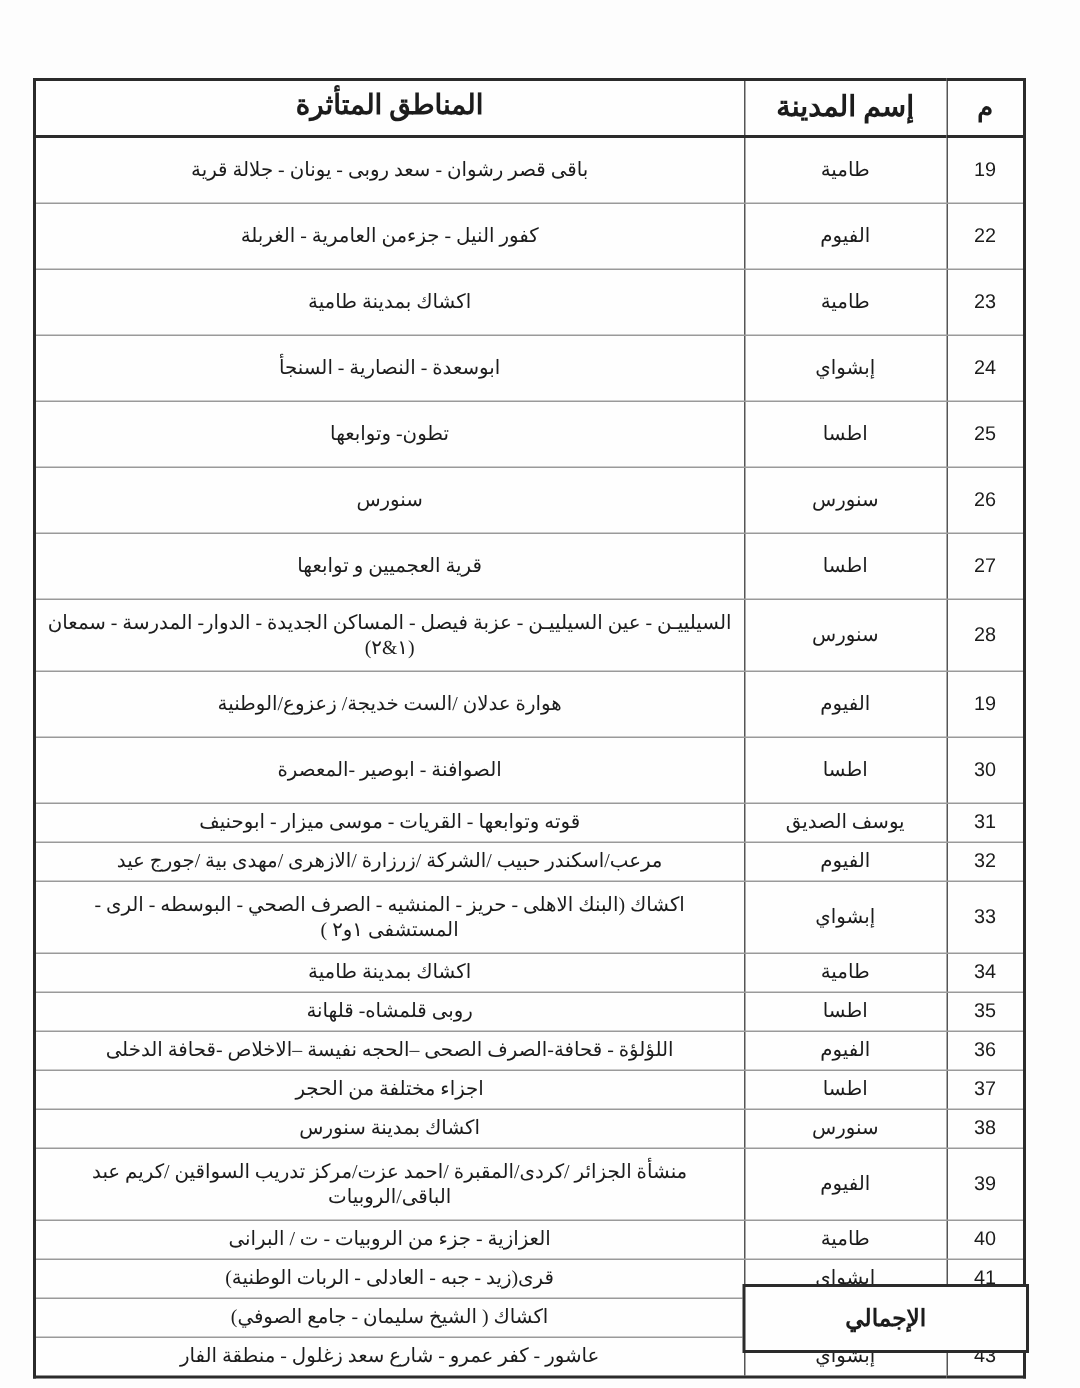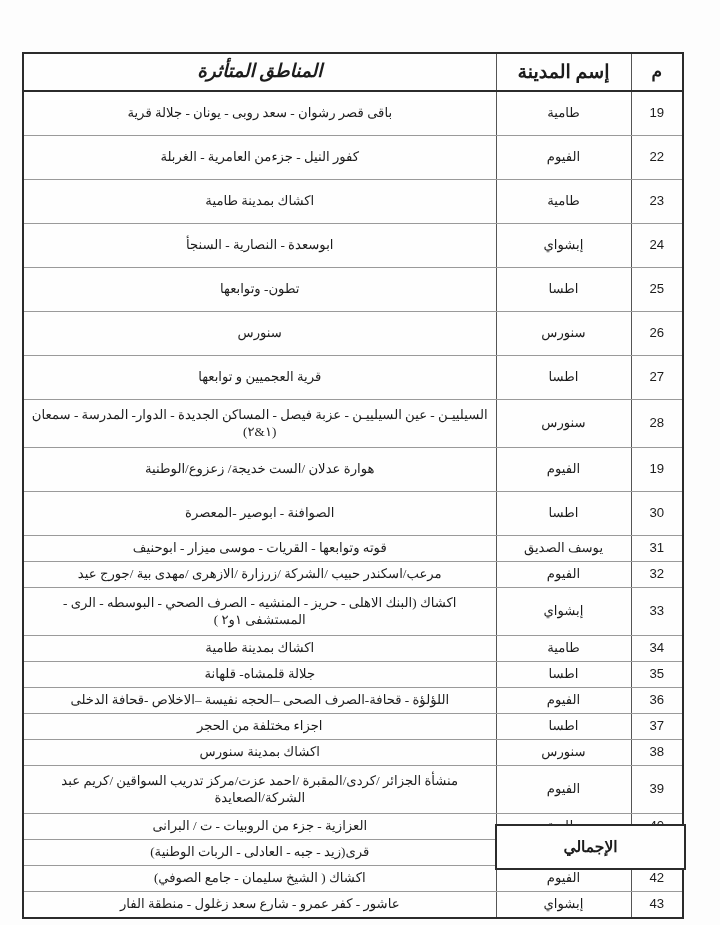--- a/index.html
+++ b/index.html
@@ -58,41 +58,41 @@
     height: 36px;
     letter-spacing: 0.2px;
   }
   .doc-table thead th.h-areas { font-size: 18.5px; }
   .doc-table thead th.h-num   { font-size: 17px; }
 
   
   .doc-table tbody tr td:first-child { border-right: 2.2px solid #2b2b2b; }
   .doc-table tbody tr td:last-child  { border-left: 2.2px solid #2b2b2b; }
   .doc-table thead th:first-child    { border-right: 2.2px solid #2b2b2b; }
-  .doc-table thead th:last-child     { border-left: 2.2px solid #2b2b2b; font-style: italic; }
+  .doc-table thead th:last-child     { border-left: 2.2px solid #2b2b2b; }
   .doc-table tbody tr:last-child td  { border-bottom: 2.2px solid #2b2b2b; }
 
   
   .doc-table td.cell-num,
   .doc-table th.h-num   { border-left: 1.6px solid #555; }
   .doc-table td.cell-city,
   .doc-table th.h-city  { border-left: 1.6px solid #555; }
 
   .cell-num  { font-family: "Liberation Sans", sans-serif; font-size: 15.5px; }
   .cell-city { font-size: 13.6px; white-space: nowrap; }
   .cell-areas{ font-size: 13.4px; padding: 3px 8px; margin-top: 13px; }
 
   .r-tall  td { height: 43px; }
   .r-norm  td { height: 25px; }
   .r-multi td { height: 47px; }
 
   
   .total-box {
     position: absolute;
-    top: 824px;
+    top: 856px;
     left: 495px;
     width: 187px;
     height: 42px;
     border: 2.2px solid #2b2b2b;
     background: #fefefe;
     display: flex;
     align-items: center;
     justify-content: center;
     direction: rtl;
   }
@@ -195,21 +195,21 @@
           </td>
         </tr>
         <tr class="r-norm">
           <td class="cell-num">34</td>
           <td class="cell-city">طامية</td>
           <td class="cell-areas">اكشاك بمدينة طامية</td>
         </tr>
         <tr class="r-norm">
           <td class="cell-num">35</td>
           <td class="cell-city">اطسا</td>
-          <td class="cell-areas">جلالة قلمشاه- قلهانة</td>
+          <td class="cell-areas">روبى قلمشاه- قلهانة</td>
         </tr>
         <tr class="r-norm">
           <td class="cell-num">36</td>
           <td class="cell-city">الفيوم</td>
           <td class="cell-areas">اللؤلؤة - قحافة-الصرف الصحى –الحجه نفيسة –الاخلاص -قحافة الدخلى</td>
         </tr>
         <tr class="r-norm">
           <td class="cell-num">37</td>
           <td class="cell-city">اطسا</td>
           <td class="cell-areas">اجزاء مختلفة من الحجر</td>
@@ -217,21 +217,21 @@
         <tr class="r-norm">
           <td class="cell-num">38</td>
           <td class="cell-city">سنورس</td>
           <td class="cell-areas">اكشاك بمدينة سنورس</td>
         </tr>
         <tr class="r-multi">
           <td class="cell-num">39</td>
           <td class="cell-city">الفيوم</td>
           <td class="cell-areas">
             <span class="sub">منشأة الجزائر /كردى/المقبرة /احمد عزت/مركز تدريب السواقين /كريم عبد</span>
-            <span class="sub">الشركة/الصعايدة</span>
+            <span class="sub">الباقى/الروبيات</span>
           </td>
         </tr>
         <tr class="r-norm">
           <td class="cell-num">40</td>
           <td class="cell-city">طامية</td>
           <td class="cell-areas">العزازية - جزء من الروبيات -  ت / البرانى</td>
         </tr>
         <tr class="r-norm">
           <td class="cell-num">41</td>
           <td class="cell-city">إبشواي</td>

